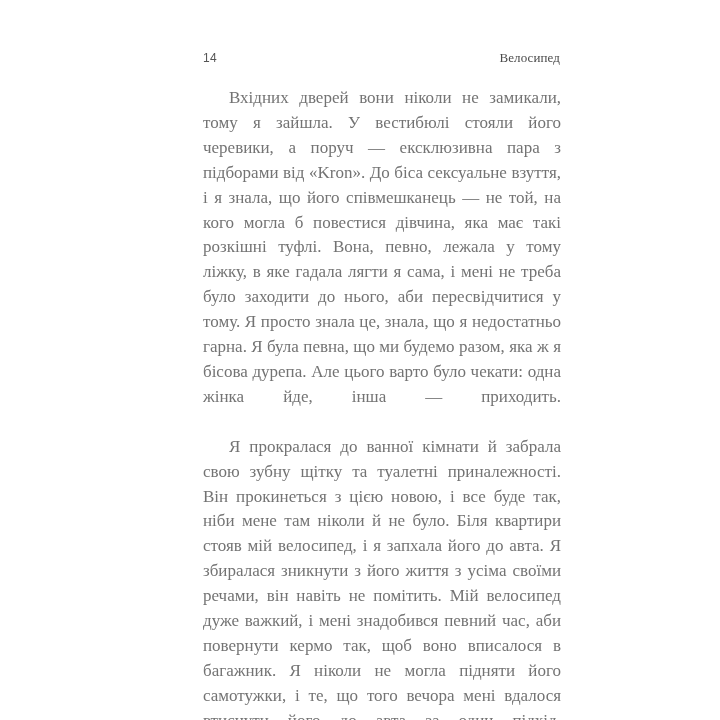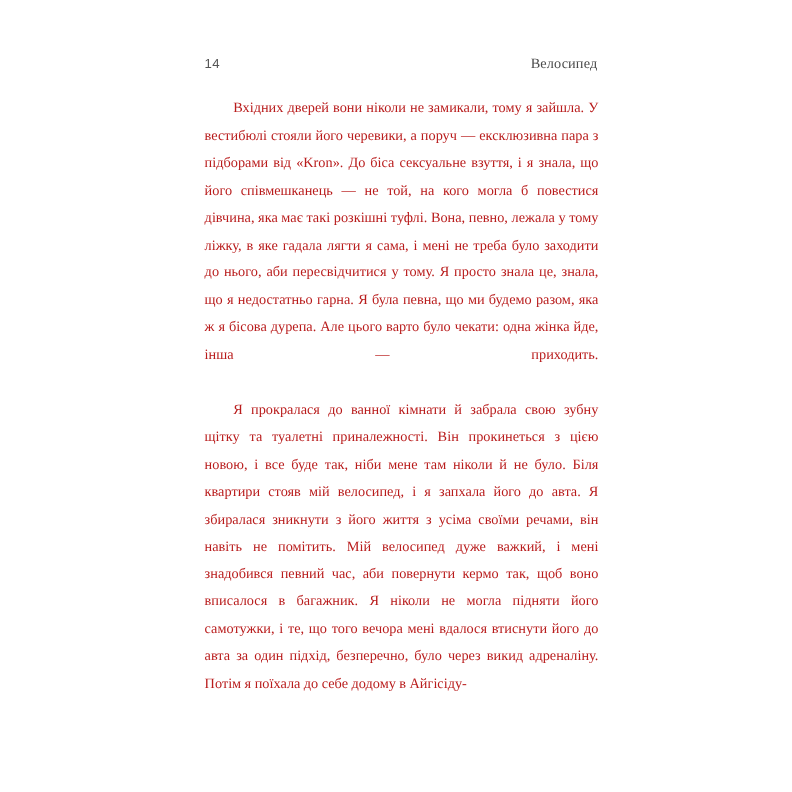--- a/index.html
+++ b/index.html
@@ -16,20 +16,21 @@
     color: #1a1a1a;
     -webkit-font-smoothing: antialiased;
   }
 
   .page {
     position: relative;
     width: 648px;
     height: 720px;
     background: #ffffff;
     box-sizing: border-box;
+    margin-left: 17px;
   }
 
   
   .running-head {
     position: absolute;
     left: 186px;
     top: 50px;
     width: 357px;
     display: flex;
     align-items: baseline;
@@ -53,26 +54,26 @@
   
   .text-block {
     position: absolute;
     left: 186px;
     top: 86px;
     width: 358px;
   }
 
   .para {
     margin: 0;
-    font-size: 13px;
+    font-size: 17px;
     line-height: 24.9px;
     text-align: justify;
     text-justify: inter-word;
     text-indent: 26px;
-    color: #b91c1c;
+    color: #737373;
     hyphens: manual;
     word-spacing: -0.1px;
   }
   .para + .para {
     margin-top: 0;
   }
 
   
   .para::after {
     content: "";

